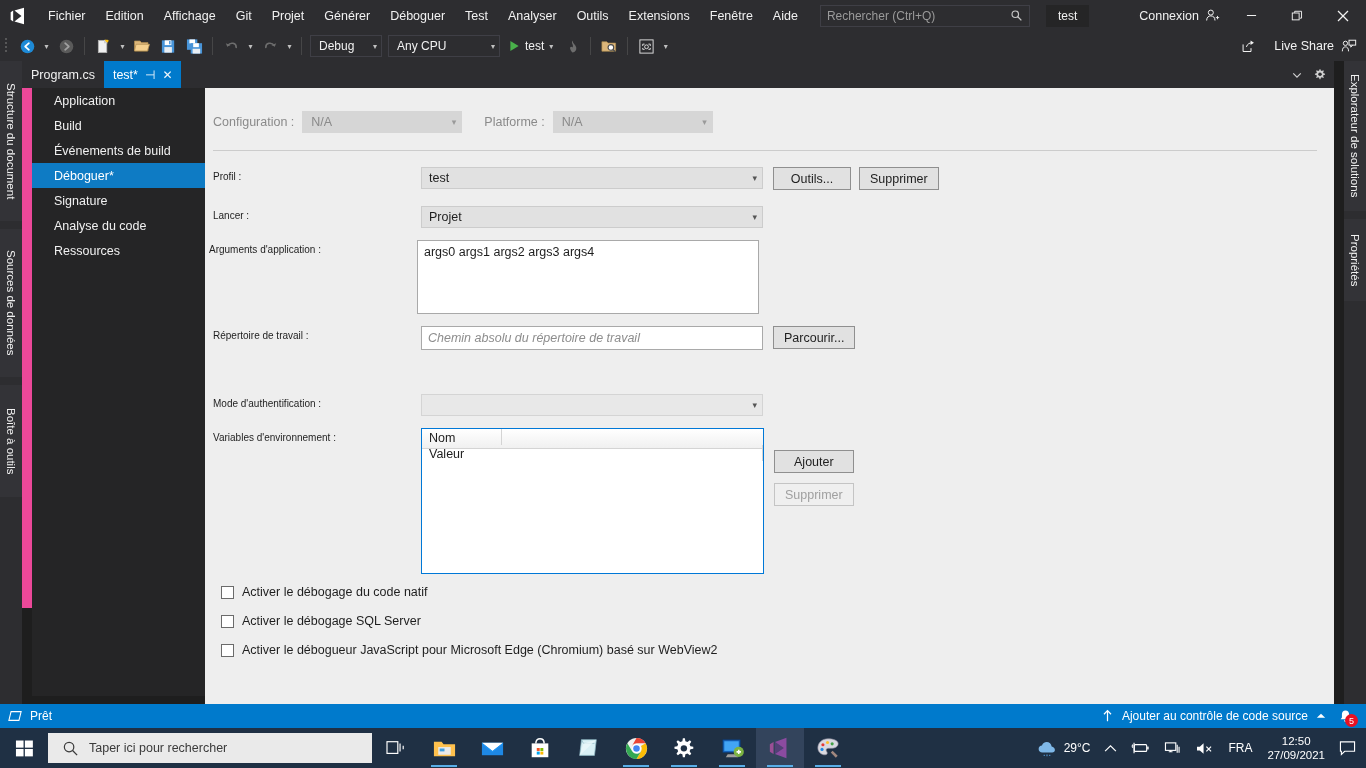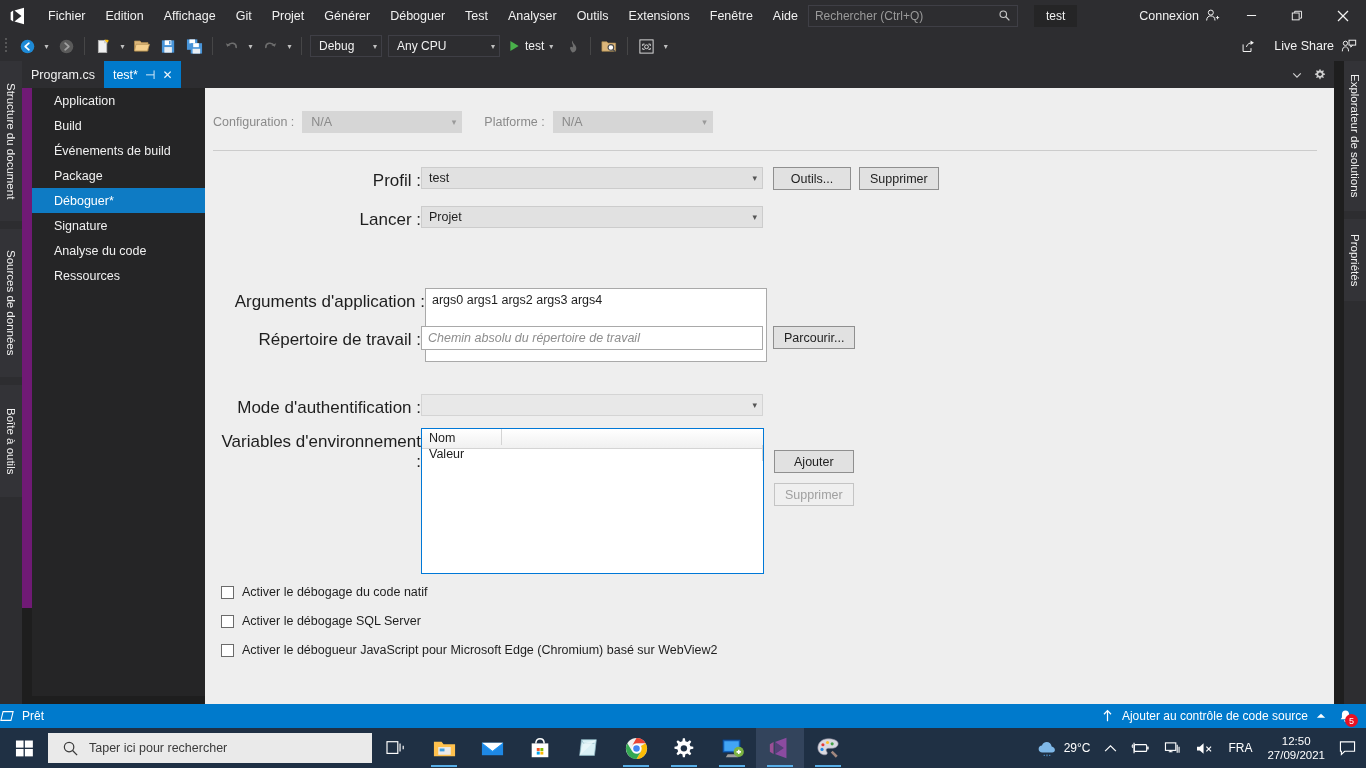--- a/index.html
+++ b/index.html
@@ -15,21 +15,21 @@
   #titlebar {
     position: absolute; top: 0; left: 0; width: 1366px; height: 31px;
     background: #2d2d30; display: flex; align-items: center;
   }
   #vs-logo { width: 38px; height: 31px; display: flex; align-items: center; justify-content: center; }
   .menu-item {
     height: 31px; padding: 0 10px; display: flex; align-items: center;
     color: #f1f1f1; font-size: 12.5px; white-space: nowrap; cursor: default;
   }
   #search-box {
-    width: 210px; height: 22px;
+    margin-left: 12px; width: 210px; height: 22px;
     border: 1px solid #3f3f46; background: #2d2d30;
     display: flex; align-items: center; padding: 0 6px;
   }
   #search-box .ph { color: #9a9a9a; font-size: 12px; flex: 1; }
   #proj-chip {
     margin-left: 16px; background: #252526; color: #f1f1f1;
     font-size: 12px; padding: 4px 12px;
   }
   #connexion {
     margin-left: auto; display: flex; align-items: center; gap: 6px;
@@ -101,21 +101,21 @@
   }
   .dtab.inactive { background: #2d2d30; color: #f1f1f1; }
   .dtab.active { background: #007acc; color: #ffffff; }
   .tab-pin, .tab-close { font-size: 12px; line-height: 1; opacity: .95; }
   #tabbar-right { margin-left: auto; display: flex; align-items: center; gap: 2px; padding-right: 5px; }
   .tbr-ico { width: 20px; height: 22px; display: flex; align-items: center; justify-content: center; color: #d0d0d0; }
 
   
   #proppage {
     position: absolute; top: 88px; left: 22px; width: 1312px; height: 520px;
-    background: #701a75;
+    background: #ec4899;
   }
   #navpane {
     position: absolute; top: 0; left: 10px; width: 195px; height: 608px;
     background: #252526;
   }
   .nav-item {
     height: 25px; display: flex; align-items: center;
     padding-left: 22px; color: #f1f1f1; font-size: 12.5px;
     position: relative; cursor: default;
   }
@@ -140,21 +140,21 @@
   .cfg-label { color: #8a8a8a; font-size: 12.5px; margin-right: 8px; }
   .cfg-combo {
     width: 160px; height: 22px; background: #d6d6d6; border: 1px solid #d6d6d6;
     color: #8a8a8a; display: flex; align-items: center; padding: 0 5px 0 8px;
   }
   .cfg-combo .v { flex: 1; }
   .cfg-combo .a { color: #9a9a9a; font-size: 9px; }
   #hrline { position: absolute; top: 62px; left: 8px; width: 1104px; height: 1px; background: #cccccc; }
 
   .frow { position: absolute; display: flex; align-items: flex-start; }
-  .flabel { width: 208px; padding-top: 4px; font-size: 17px; color: #1e1e1e; text-align: right; }
+  .flabel { width: 208px; padding-top: 4px; font-size: 10px; color: #1e1e1e; }
 
   .combo {
     width: 342px; height: 22px; background: #e1e1e1; border: 1px solid #cccccc;
     display: flex; align-items: center; padding: 0 5px 0 7px; font-size: 12.5px;
   }
   .combo .v { flex: 1; }
   .combo .a { color: #555; font-size: 9px; }
   .combo.disabled { background: #e8e8e8; border-color: #d4d4d4; color: #a0a0a0; }
 
   .btn {
@@ -189,21 +189,21 @@
   .envth.c1 { width: 80px; border-right: 1px solid #d4d4d4; }
   .envth.c2 { flex: 1; border-right: 1px solid #d4d4d4; }
   .envth.c3 { width: 12px; }
 
   
   #statusbar {
     position: absolute; top: 704px; left: 0; width: 1366px; height: 24px;
     background: #007acc; display: flex; align-items: center;
     color: #ffffff; font-size: 12px;
   }
-  #sb-left { display: flex; align-items: center; gap: 8px; }
+  #sb-left { display: flex; align-items: center; gap: 8px; padding-left: 8px; }
   #sb-right { margin-left: auto; display: flex; align-items: center; gap: 8px; padding-right: 10px; }
   #bell-wrap { position: relative; width: 22px; height: 20px; display:flex; align-items:center; justify-content:center; }
   #bell-badge {
     position: absolute; right: -2px; bottom: -1px;
     background: #e81123; color: #ffffff;
     font-size: 9px; min-width: 13px; height: 13px; border-radius: 7px;
     display: flex; align-items: center; justify-content: center; padding: 0 2px;
   }
 
   
@@ -487,23 +487,20 @@
   <div id="navpane">
     <div class="nav-item" style="top:0;">
       <span>Application</span>
     </div>
     <div class="nav-item">
       <span>Build</span>
     </div>
     <div class="nav-item">
       <span>Événements de build</span>
     </div>
-    <div class="nav-item">
-      <span>Package</span>
-    </div>
     <div class="nav-item selected">
       <span>Déboguer*</span>
       <span class="nav-arrow"></span>
     </div>
     <div class="nav-item">
       <span>Signature</span>
     </div>
     <div class="nav-item">
       <span>Analyse du code</span>
     </div>
@@ -540,21 +537,21 @@
     </div>
 
     <div class="frow" style="top:118px; left:8px;">
       <div class="flabel">Lancer :</div>
       <div class="combo">
         <span class="v">Projet</span>
         <span class="a">▾</span>
       </div>
     </div>
 
-    <div class="frow" style="top:152px; left:12px;margin-top:48px;">
+    <div class="frow" style="top:152px; left:4px;">
       <div class="flabel">Arguments d'application :</div>
       <div class="txtbox" style="height:74px;">args0 args1 args2 args3 args4</div>
     </div>
 
     <div class="frow" style="top:238px; left:8px;">
       <div class="flabel">Répertoire de travail :</div>
       <div class="txtbox ph">Chemin absolu du répertoire de travail</div>
       <button class="btn" style="margin-left:10px;">Parcourir...</button>
     </div>
 

